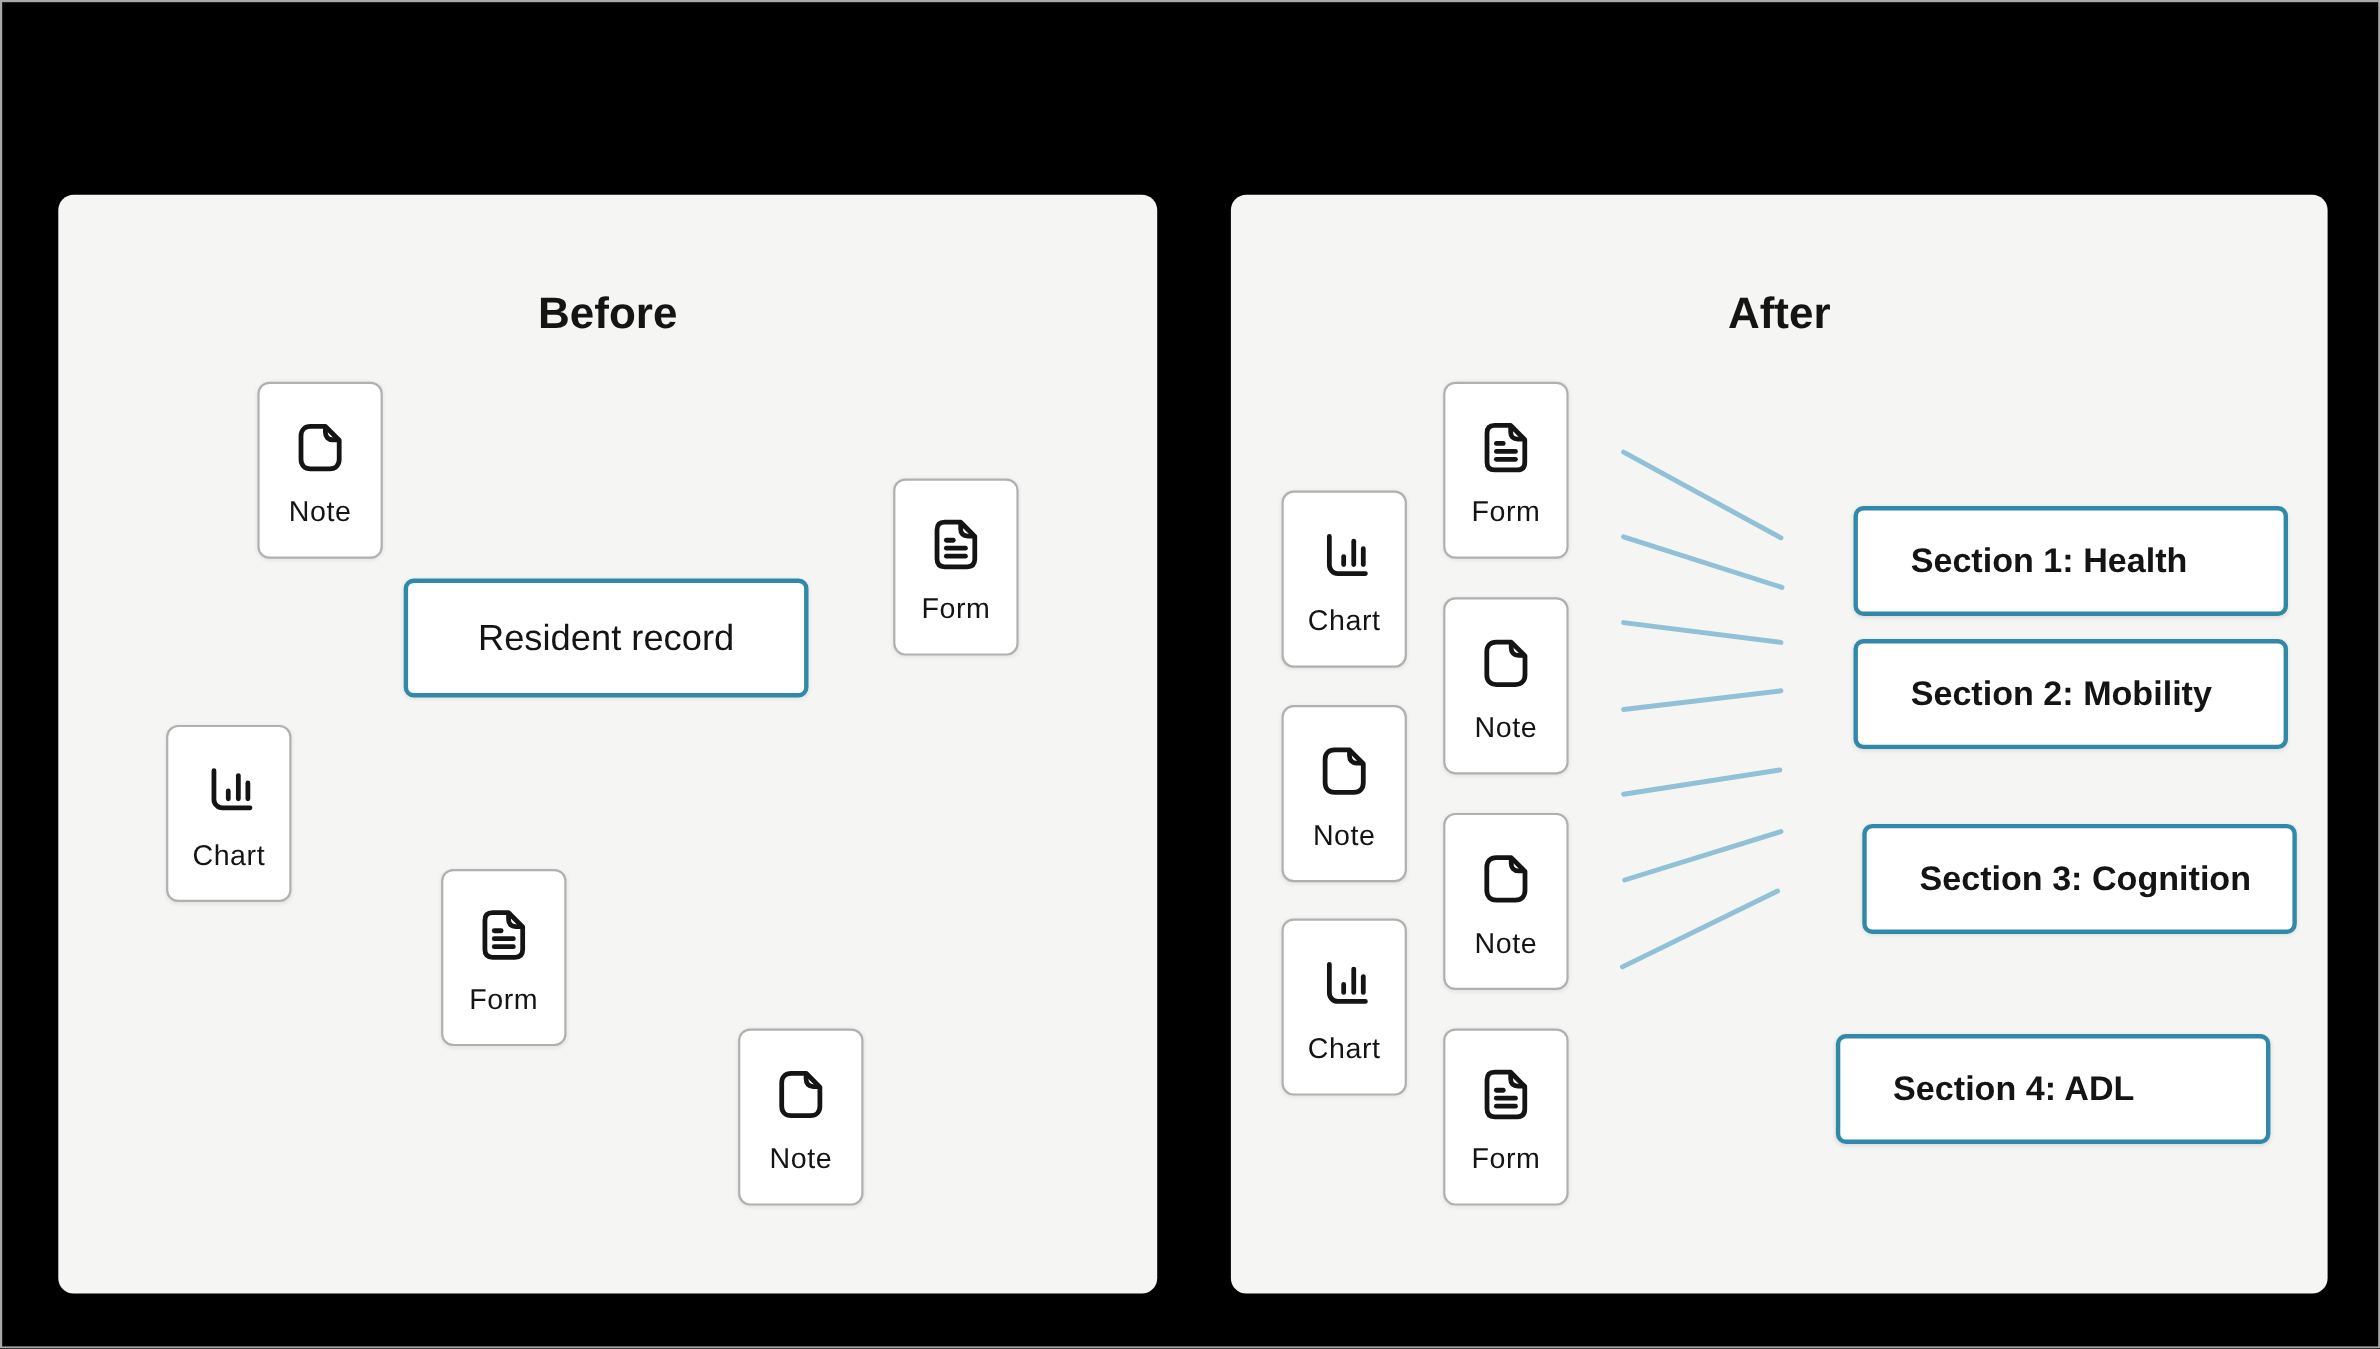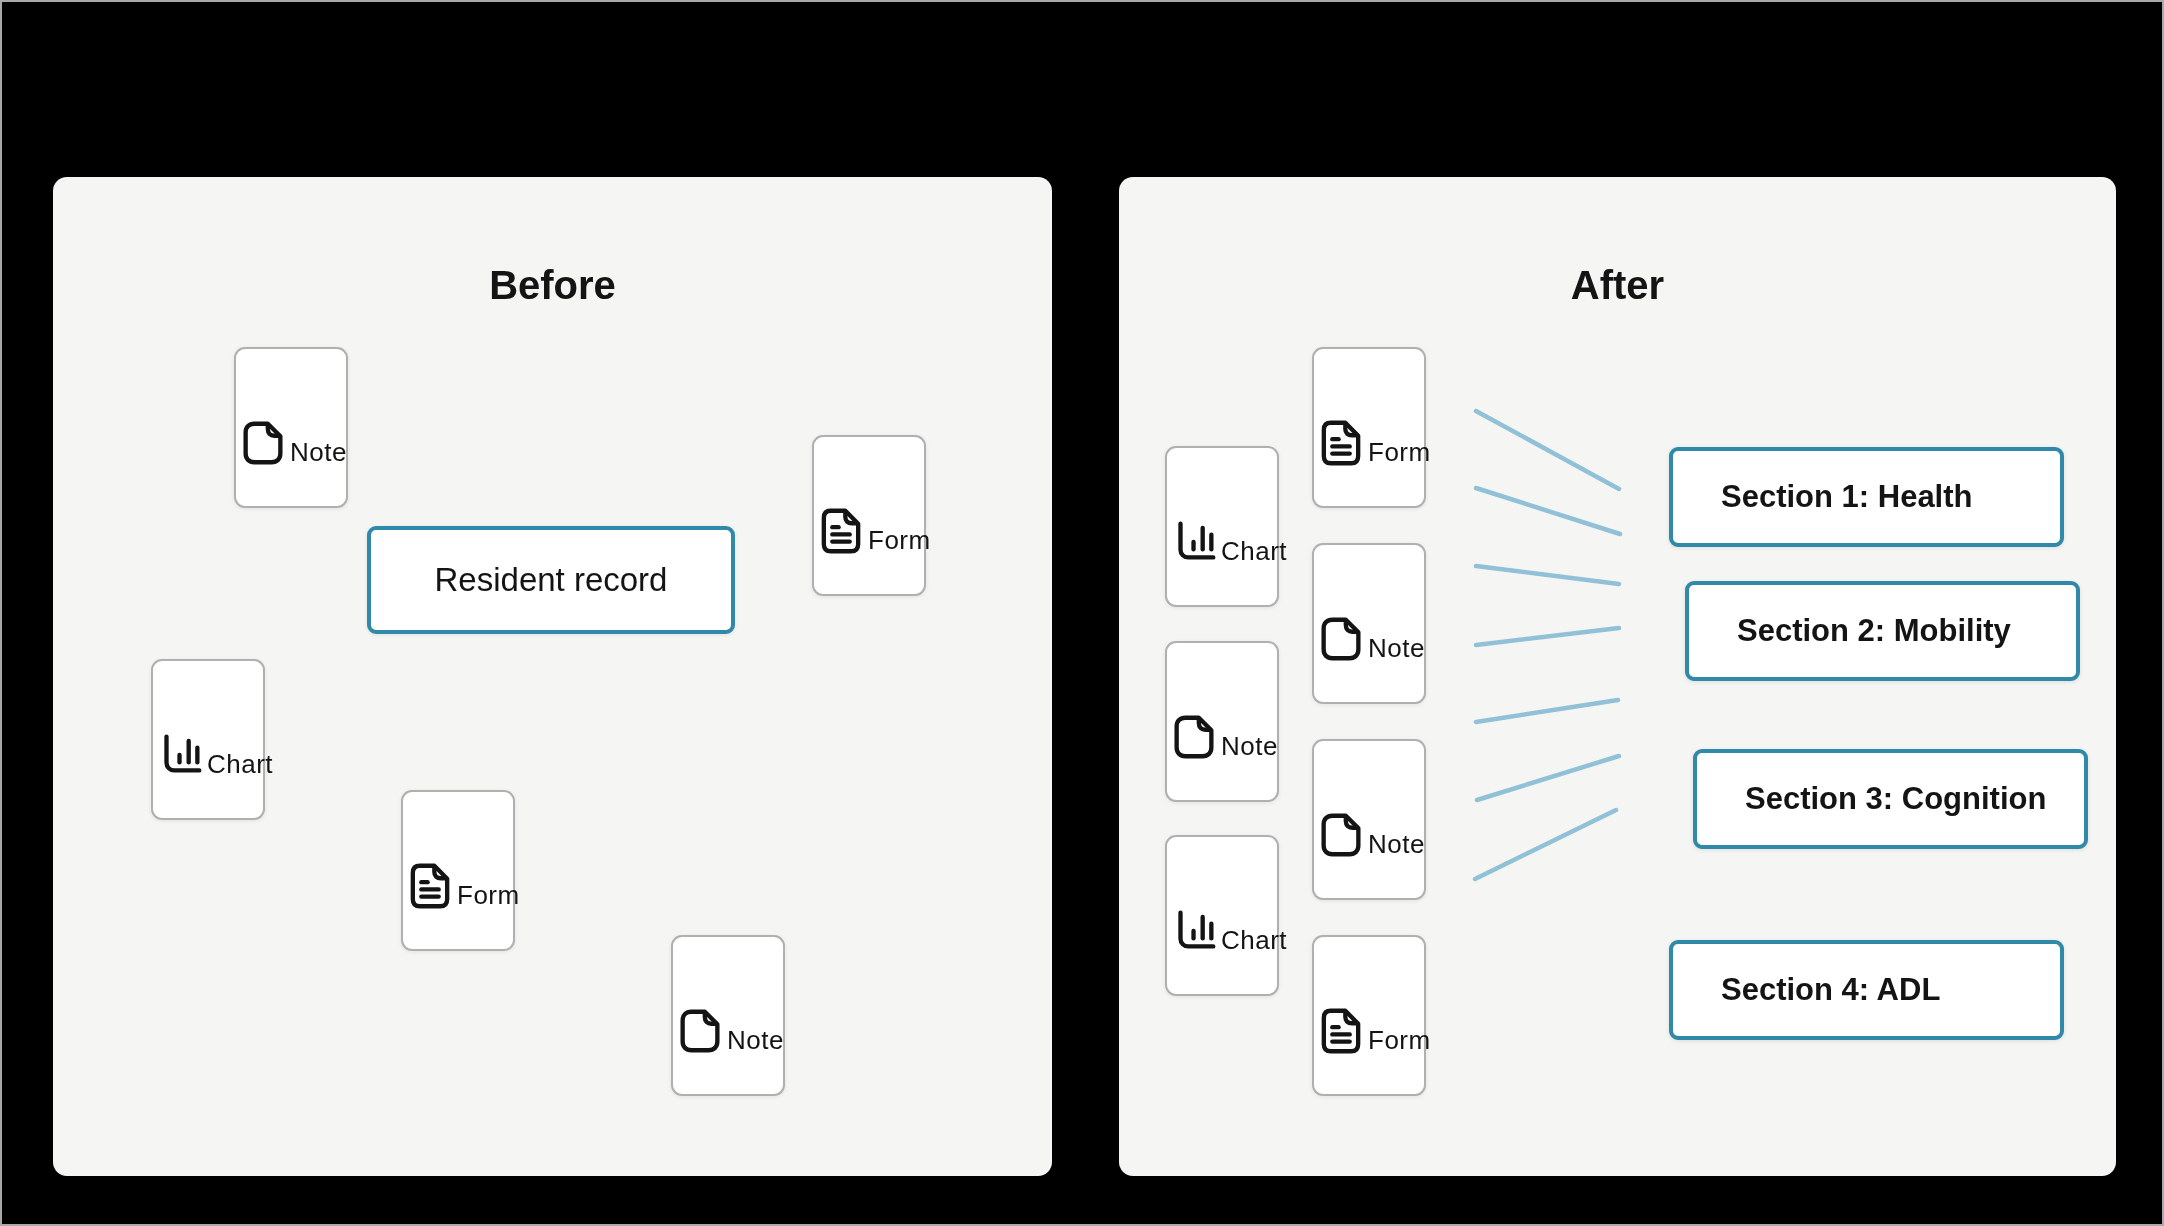--- a/index.html
+++ b/index.html
@@ -49,21 +49,21 @@
     font-size:40px;font-weight:700;color:var(--text);
     line-height:1;letter-spacing:0;
   }
   .card{
     position:absolute;width:114px;height:161px;
     box-sizing:border-box;
     background:var(--card-bg);
     border:2px solid var(--card-border);
     border-radius:11px;
     box-shadow:0 1px 4px rgba(0,0,0,0.08);
-    display:flex;flex-direction:row;align-items:center;
+    display:flex;flex-direction:column;align-items:center;
     padding-top:31px;
     z-index:2;
   }
   .card .icon{width:54px;height:54px;color:var(--text);flex:0 0 auto;}
   .card .card-label{
     margin-top:18px;
     font-size:26px;color:var(--text);
     letter-spacing:0.5px;line-height:1;
   }
   
@@ -96,21 +96,21 @@
     box-sizing:border-box;
     background:var(--card-bg);
     border:4px solid var(--accent-teal);
     border-radius:9px;
     display:flex;align-items:center;
     padding-left:48px;
     font-size:31px;font-weight:700;color:var(--text);
     box-shadow:0 1px 4px rgba(0,0,0,0.10);
     z-index:2;
   }
-  .pos-s1{top:270px;}
+  .pos-s1{top:283px;margin-left:16px;}
   .pos-s2{top:404px;margin-left:16px;}
   .pos-s3{top:572px;margin-left:24px;}
   .pos-s4{top:763px;}
   .defs{position:absolute;width:0;height:0;overflow:hidden;}
 </style>
 </head>
 <body>
 
 <svg class="defs" xmlns="http://www.w3.org/2000/svg" aria-hidden="true">
   <symbol id="sym-note" viewBox="0 0 56 56">

